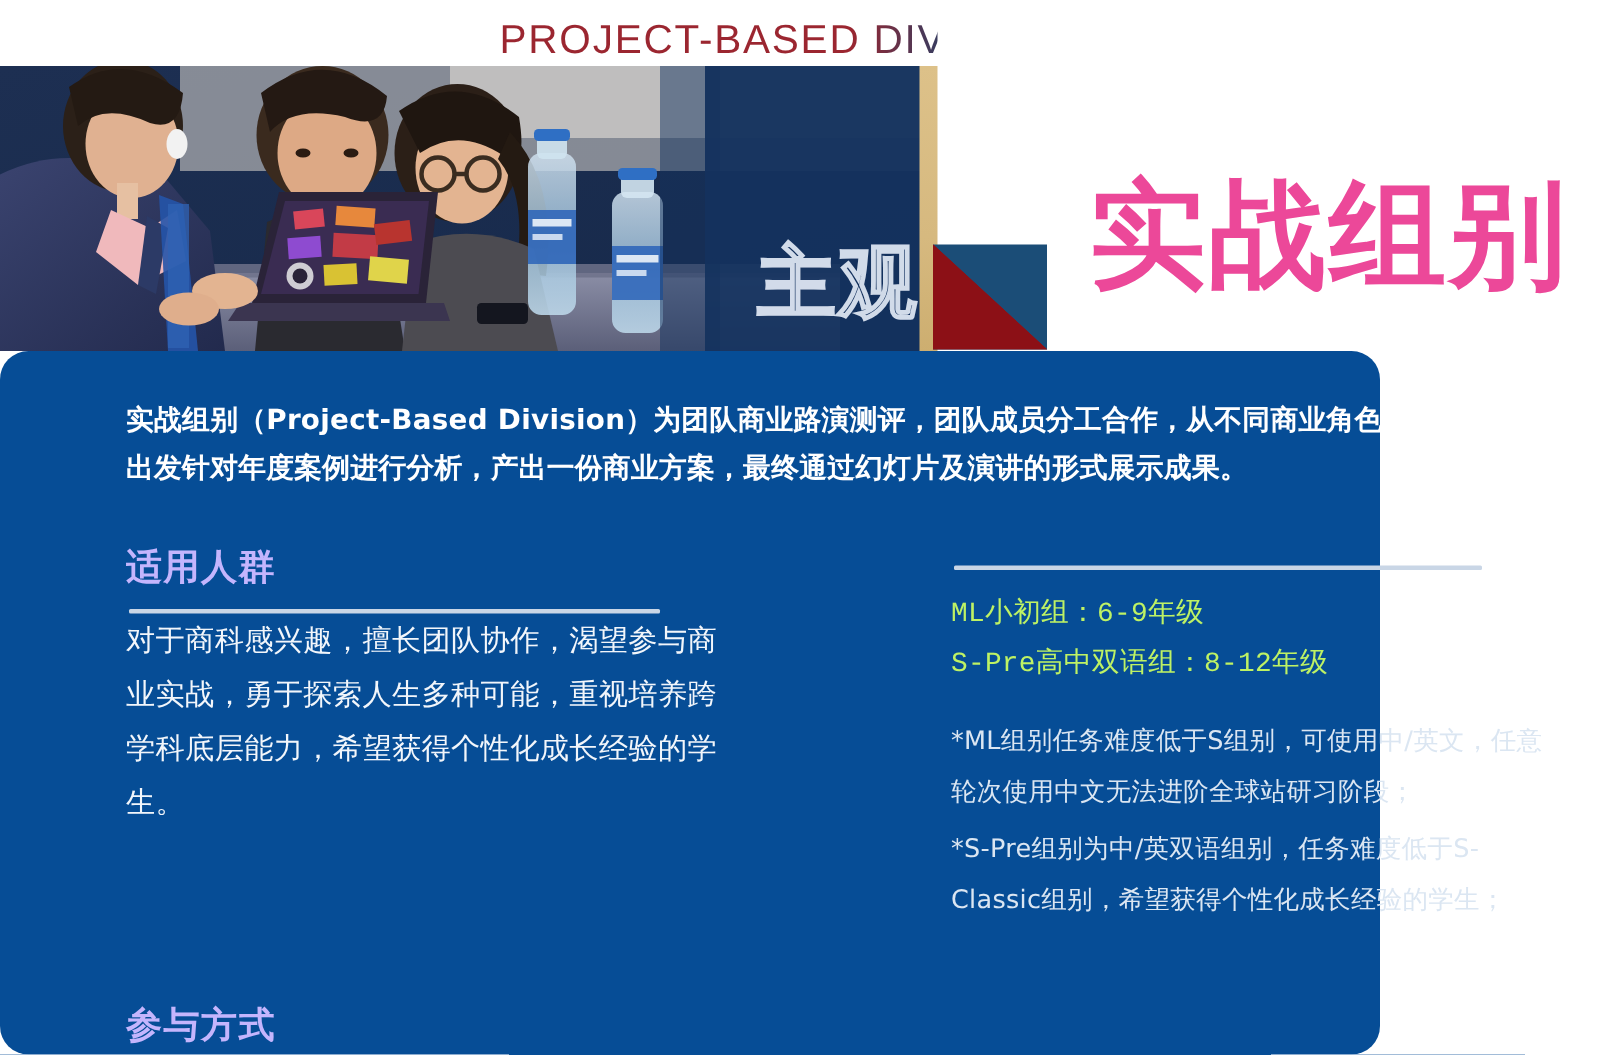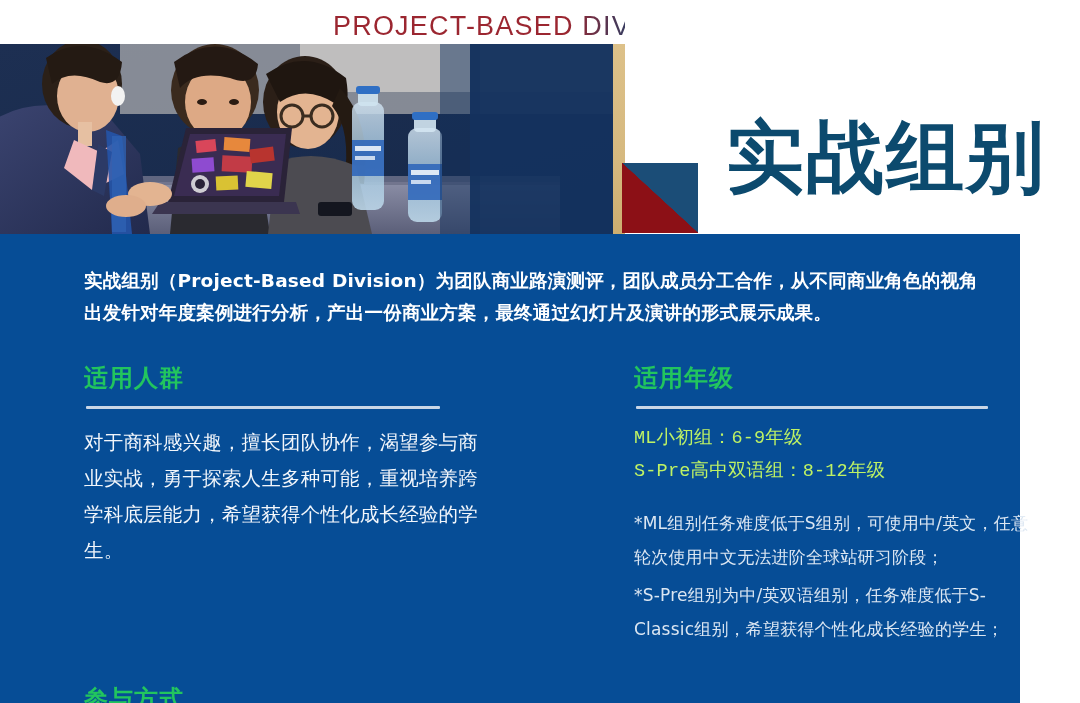--- a/index.html
+++ b/index.html
@@ -74,64 +74,65 @@
   }
   .tri-block .tri{
     position:absolute;inset:0;
     background:linear-gradient(to bottom left,transparent 49.6%,#8c1016 50%);
   }
 
   
   .headline{
     position:absolute;left:726px;top:118px;z-index:5;
     font-size:78px;font-weight:700;line-height:1;
-    color:#0c4a6e;letter-spacing:2px;
+    color:#ec4899;letter-spacing:2px;
     font-family:"DejaVu Sans","Liberation Sans",sans-serif;
     white-space:nowrap;
   }
 
   
   .subjective{
     position:absolute;left:505px;top:163px;z-index:5;
     font-size:52px;font-weight:700;line-height:1;
     color:transparent;
     -webkit-text-stroke:1.6px rgba(226,233,245,.92);
     font-family:"DejaVu Sans","Liberation Sans",sans-serif;
     letter-spacing:2px;white-space:nowrap;
     user-select:none;
   }
 
   
   .body-panel{
-    position:absolute;left:0;top:234px;width:1020px;height:469px;
+    position:absolute;left:0;top:234px;width:920px;height:469px;
     background:#064d96;
+    border-radius:19px;
   }
 
   .intro{
     position:absolute;left:84px;top:31px;width:910px;
     color:#ffffff;font-weight:700;font-size:18.5px;line-height:1.72;
     font-family:"DejaVu Sans","Liberation Sans",sans-serif;
     letter-spacing:.2px;
   }
 
   .col-left{position:absolute;left:84px;top:130px;width:400px;}
   .col-right{position:absolute;left:634px;top:130px;width:400px;}
 
   .sec-title{
-    color:#22c55e;font-weight:700;font-size:24px;line-height:1.2;
+    color:#c4b5fd;font-weight:700;font-size:24px;line-height:1.2;
     font-family:"DejaVu Sans","Liberation Sans",sans-serif;
     letter-spacing:1px;margin:0;
   }
   .rule{height:3px;background:#c9d6e6;margin:13px 0 0 2px;border-radius:1px;}
   .col-left .rule{width:354px;}
   .col-right .rule{width:352px;}
 
   .body-text{
-    color:#f2f6fb;font-size:19.5px;line-height:1.85;margin-top:16px;
-    font-family:Liberation Serif, serif;
+    color:#f2f6fb;font-size:19.5px;line-height:1.85;
+    font-family:Liberation Sans, sans-serif;
     letter-spacing:.2px;
   }
   .grade-list{margin-top:14px;}
   .grade-list div{
     color:#bef264;font-size:18.5px;line-height:1.78;
     font-family:Liberation Mono, monospace;
     letter-spacing:.2px;
   }
   .notes{margin-top:17px;}
   .notes p{
@@ -254,20 +255,21 @@
 
     <div class="gold-bar"></div>
 
     <div class="tri-block">
       <div class="tri"></div>
     </div>
 
     <div class="kicker">PROJECT-BASED DIVISION</div>
 
 
+    <div class="subjective">主观</div>
 
     <div class="headline">实战组别</div>
   </div>
 
   <div class="body-panel">
 
     <div class="intro">实战组别（Project-Based Division）为团队商业路演测评，团队成员分工合作，从不同商业角色的视角出发针对年度案例进行分析，产出一份商业方案，最终通过幻灯片及演讲的形式展示成果。</div>
 
     <div class="col-left">
 
@@ -277,21 +279,20 @@
 
       <div class="sec2">
         <div class="sec-title">参与方式</div>
         <div class="rule"></div>
 
       </div>
     </div>
 
     <div class="col-right">
 
-      <div class="sec-title">适用年级</div>
       <div class="rule"></div>
 
       <div class="grade-list">
         <div>ML小初组：6-9年级</div>
         <div>S-Pre高中双语组：8-12年级</div>
       </div>
 
       <div class="notes">
         <p>*ML组别任务难度低于S组别，可使用中/英文，任意轮次使用中文无法进阶全球站研习阶段；</p>
         <p>*S-Pre组别为中/英双语组别，任务难度低于S-Classic组别，希望获得个性化成长经验的学生；</p>

